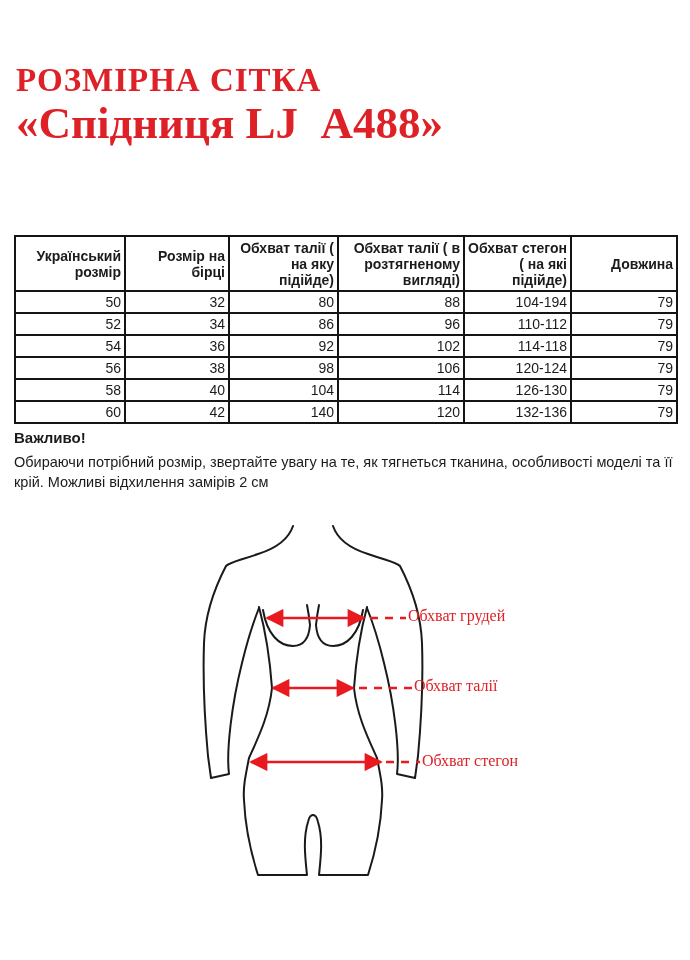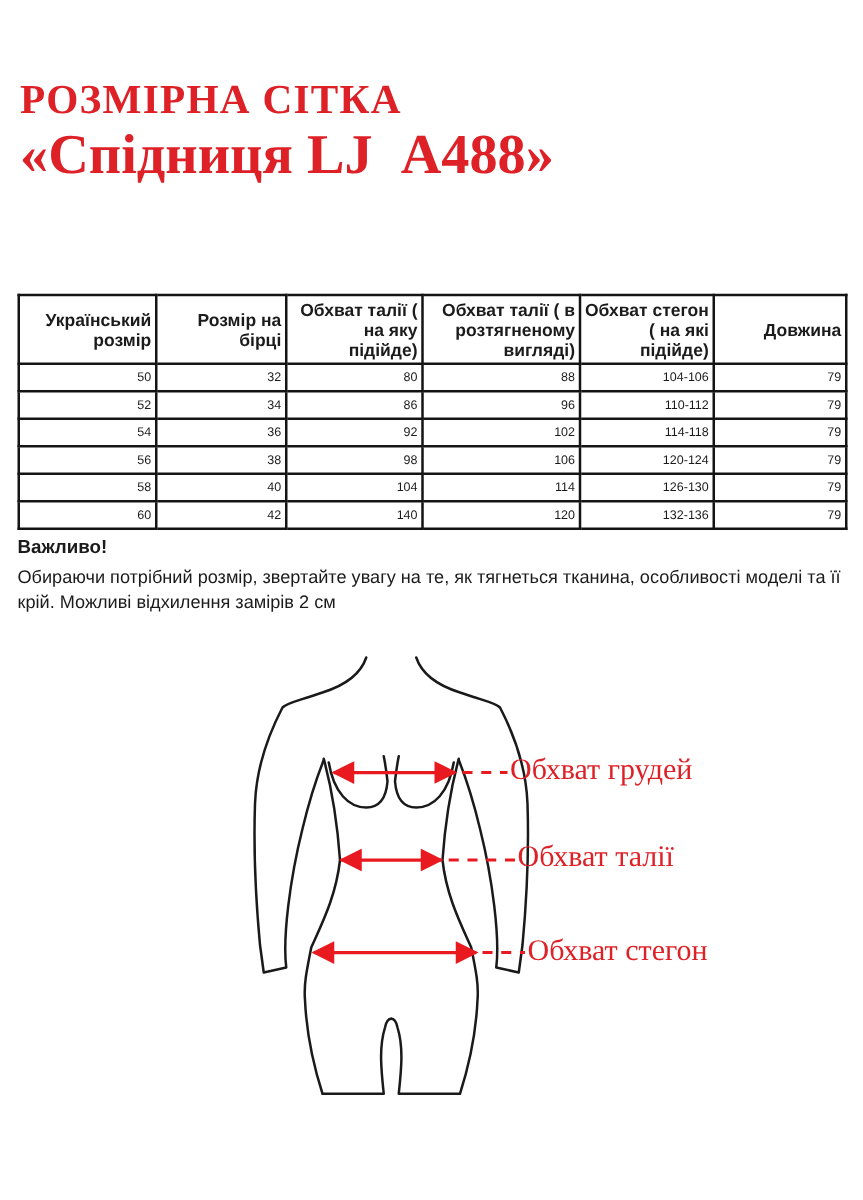--- a/index.html
+++ b/index.html
@@ -16,31 +16,31 @@
   .title .l2 { font-size:45px; line-height:42px; white-space:pre; }
   .caption { position:absolute; top:212px; left:17px; font-size:15px; font-weight:bold; }
   table.size {
     position:absolute; top:235px; left:14px; width:662px;
     border-collapse:collapse; table-layout:fixed;
   }
   table.size th, table.size td {
     border:2px solid #141414; text-align:right; vertical-align:middle; padding:0 3px;
   }
   table.size th { font-size:14px; font-weight:bold; line-height:16px; height:53px; }
-  table.size td { font-size:10px; height:20px; }
+  table.size td { font-size:14px; height:20px; }
   .imp-h { position:absolute; top:429px; left:14px; font-size:15px; font-weight:bold; }
   .imp-t { position:absolute; top:452px; left:14px; width:660px; font-size:14.5px; line-height:20px; }
   .figure { position:absolute; top:498px; left:180px; width:380px; height:390px; }
   .figure svg { position:absolute; top:0; left:0; }
   .outline { fill:none; stroke:#1a1a1a; stroke-width:2; stroke-linecap:round; stroke-linejoin:round; }
   .m-arrow { stroke:var(--arrow); stroke-width:2.6; fill:none; }
   .m-dash  { stroke:var(--arrow); stroke-width:2.3; fill:none; stroke-dasharray:8 7; }
   .arrfill { fill:var(--arrow); }
   .fig-label {
-    position:absolute; font-family:"Liberation Serif", serif; font-size:24px;
+    position:absolute; font-family:"Liberation Serif", serif; font-size:16px;
     line-height:24px; color:var(--accent); white-space:nowrap;
   }
   .lbl-bust  { top:106px; left:228px; }
   .lbl-waist { top:176px; left:234px; }
   .lbl-hips  { top:251px; left:242px; }
 </style>
 </head>
 <body>
 
 <div class="page">
@@ -69,21 +69,21 @@
         <th>Обхват стегон ( на які підійде)</th>
         <th>Довжина</th>
       </tr>
     </thead>
     <tbody>
       <tr>
         <td>50</td>
         <td>32</td>
         <td>80</td>
         <td>88</td>
-        <td>104-106</td>
+        <td>104-194</td>
         <td>79</td>
       </tr>
       <tr>
         <td>52</td>
         <td>34</td>
         <td>86</td>
         <td>96</td>
         <td>110-112</td>
         <td>79</td>
       </tr>

